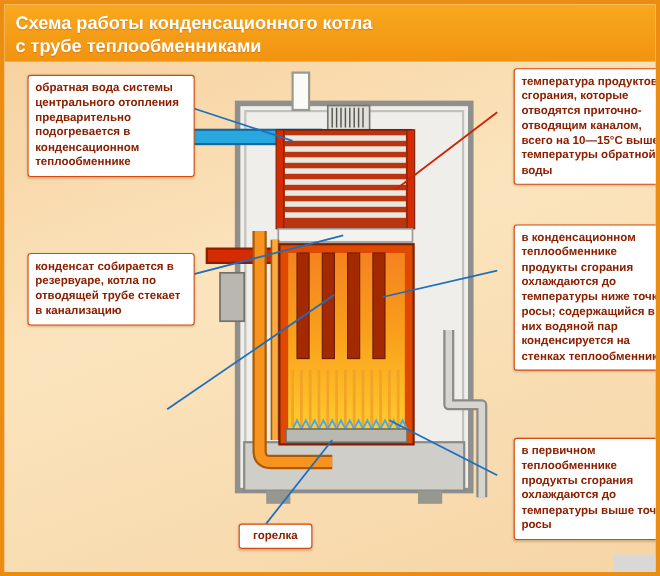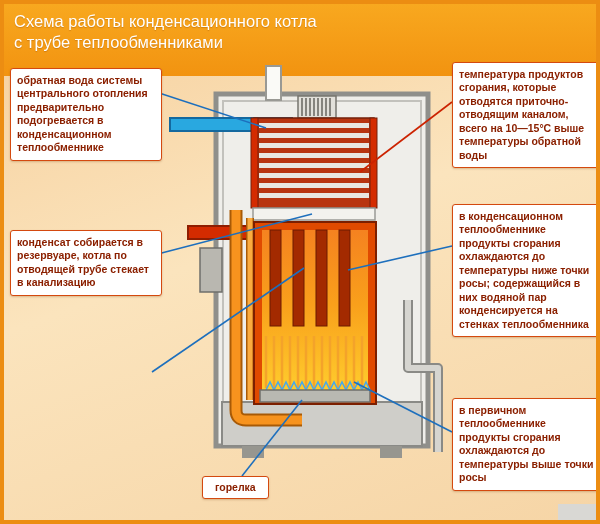--- a/index.html
+++ b/index.html
@@ -6,38 +6,39 @@
   #page{
     position:relative;
     width:600px;height:524px;
     box-sizing:border-box;
     border:4px solid #ec8d12;
     background:linear-gradient(160deg,#f6cf9c 0%,#fbe4bd 45%,#f6d5a6 100%);
     font-family:"Liberation Sans",sans-serif;
     overflow:hidden;
   }
   #header{
-    position:absolute;left:0;top:0;right:0;height:72px;
+    position:absolute;left:0;top:0;right:0;height:52px;
     background:linear-gradient(#f8a81f,#f29310);
     color:#ffffff;
     padding:7px 14px 0 10px;
     box-sizing:border-box;
-    font-weight:normal;font-size:16.5px;line-height:1.3;
+    font-weight:bold;font-size:16.5px;line-height:1.3;
     text-shadow:0 1px 1px rgba(140,70,0,.35);
   }
   #diagram{position:absolute;left:0;top:0;z-index:1;}
   .callout{
     position:absolute;z-index:2;
     background:#ffffff;
     border:1px solid #d4490f;
     border-radius:3px;
     padding:5px 6px;
     font-size:10.5px;line-height:1.28;font-weight:600;
     color:#8b2000;
     box-shadow:0 1px 2px rgba(120,60,0,.25);
+    margin-left:15px;
   }
   #box-return{left:6px;top:64px;width:138px;}
   #box-condensate{left:6px;top:226px;width:138px;}
   #box-heated{left:6px;top:344px;width:142px;}
   #box-flue{left:448px;top:58px;width:138px;}
   #box-cond-hx{left:448px;top:200px;width:138px;}
   #box-primary{left:448px;top:394px;width:138px;}
   #box-burner{left:198px;top:472px;padding:4px 12px;}
   #corner-mark{
     position:absolute;right:0;bottom:0;width:38px;height:16px;

